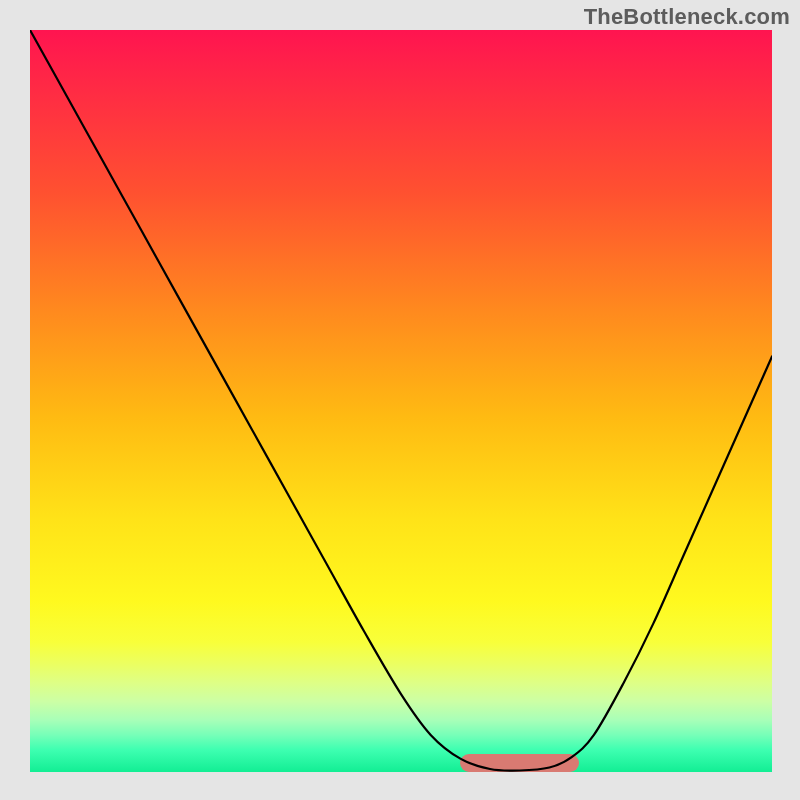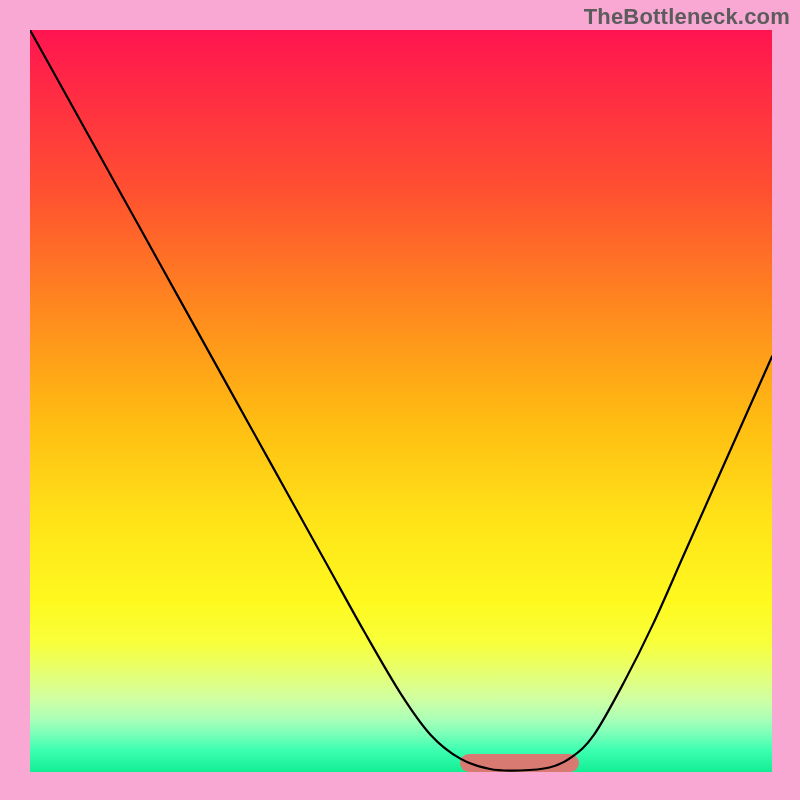--- a/index.html
+++ b/index.html
@@ -8,21 +8,21 @@
     width: 800px;
     height: 800px;
     overflow: hidden;
     background: #000;
     font-family: Arial, Helvetica, sans-serif;
   }
   .frame {
     position: relative;
     width: 800px;
     height: 800px;
-    background: #f9a8d4;
+    background: #e5e5e5;
     text-decoration: underline;
   }
   .watermark {
     position: absolute;
     top: 4px;
     right: 10px;
     color: #5c5c5c;
     font-size: 22px;
     font-weight: 600;
     letter-spacing: 0.2px;

